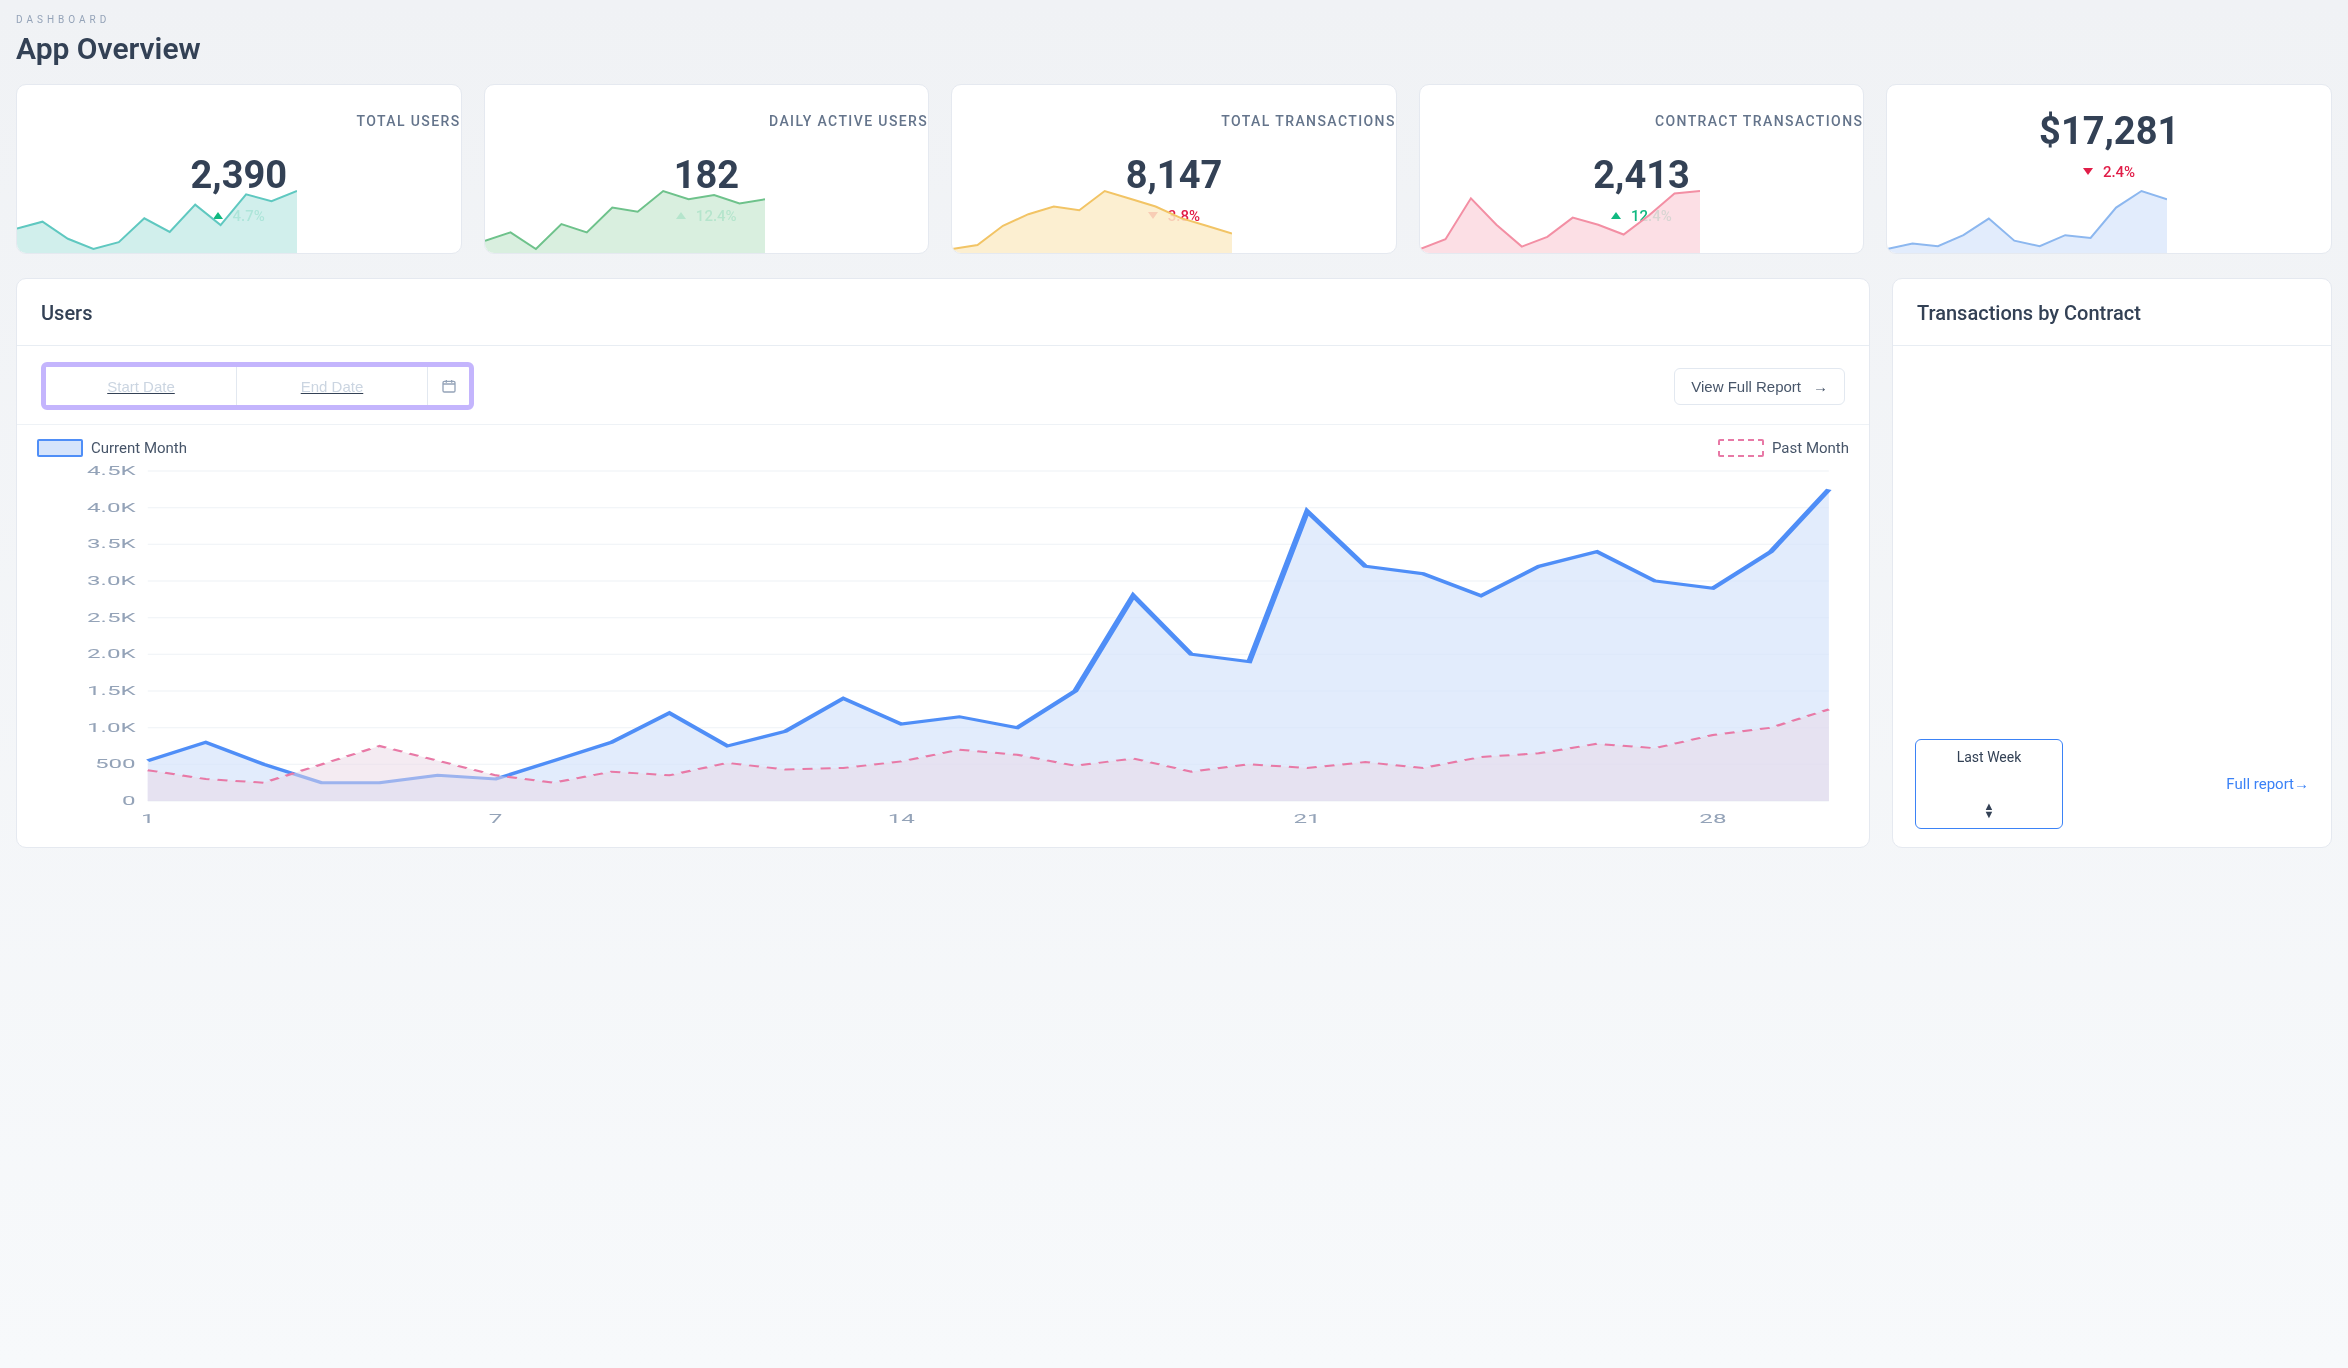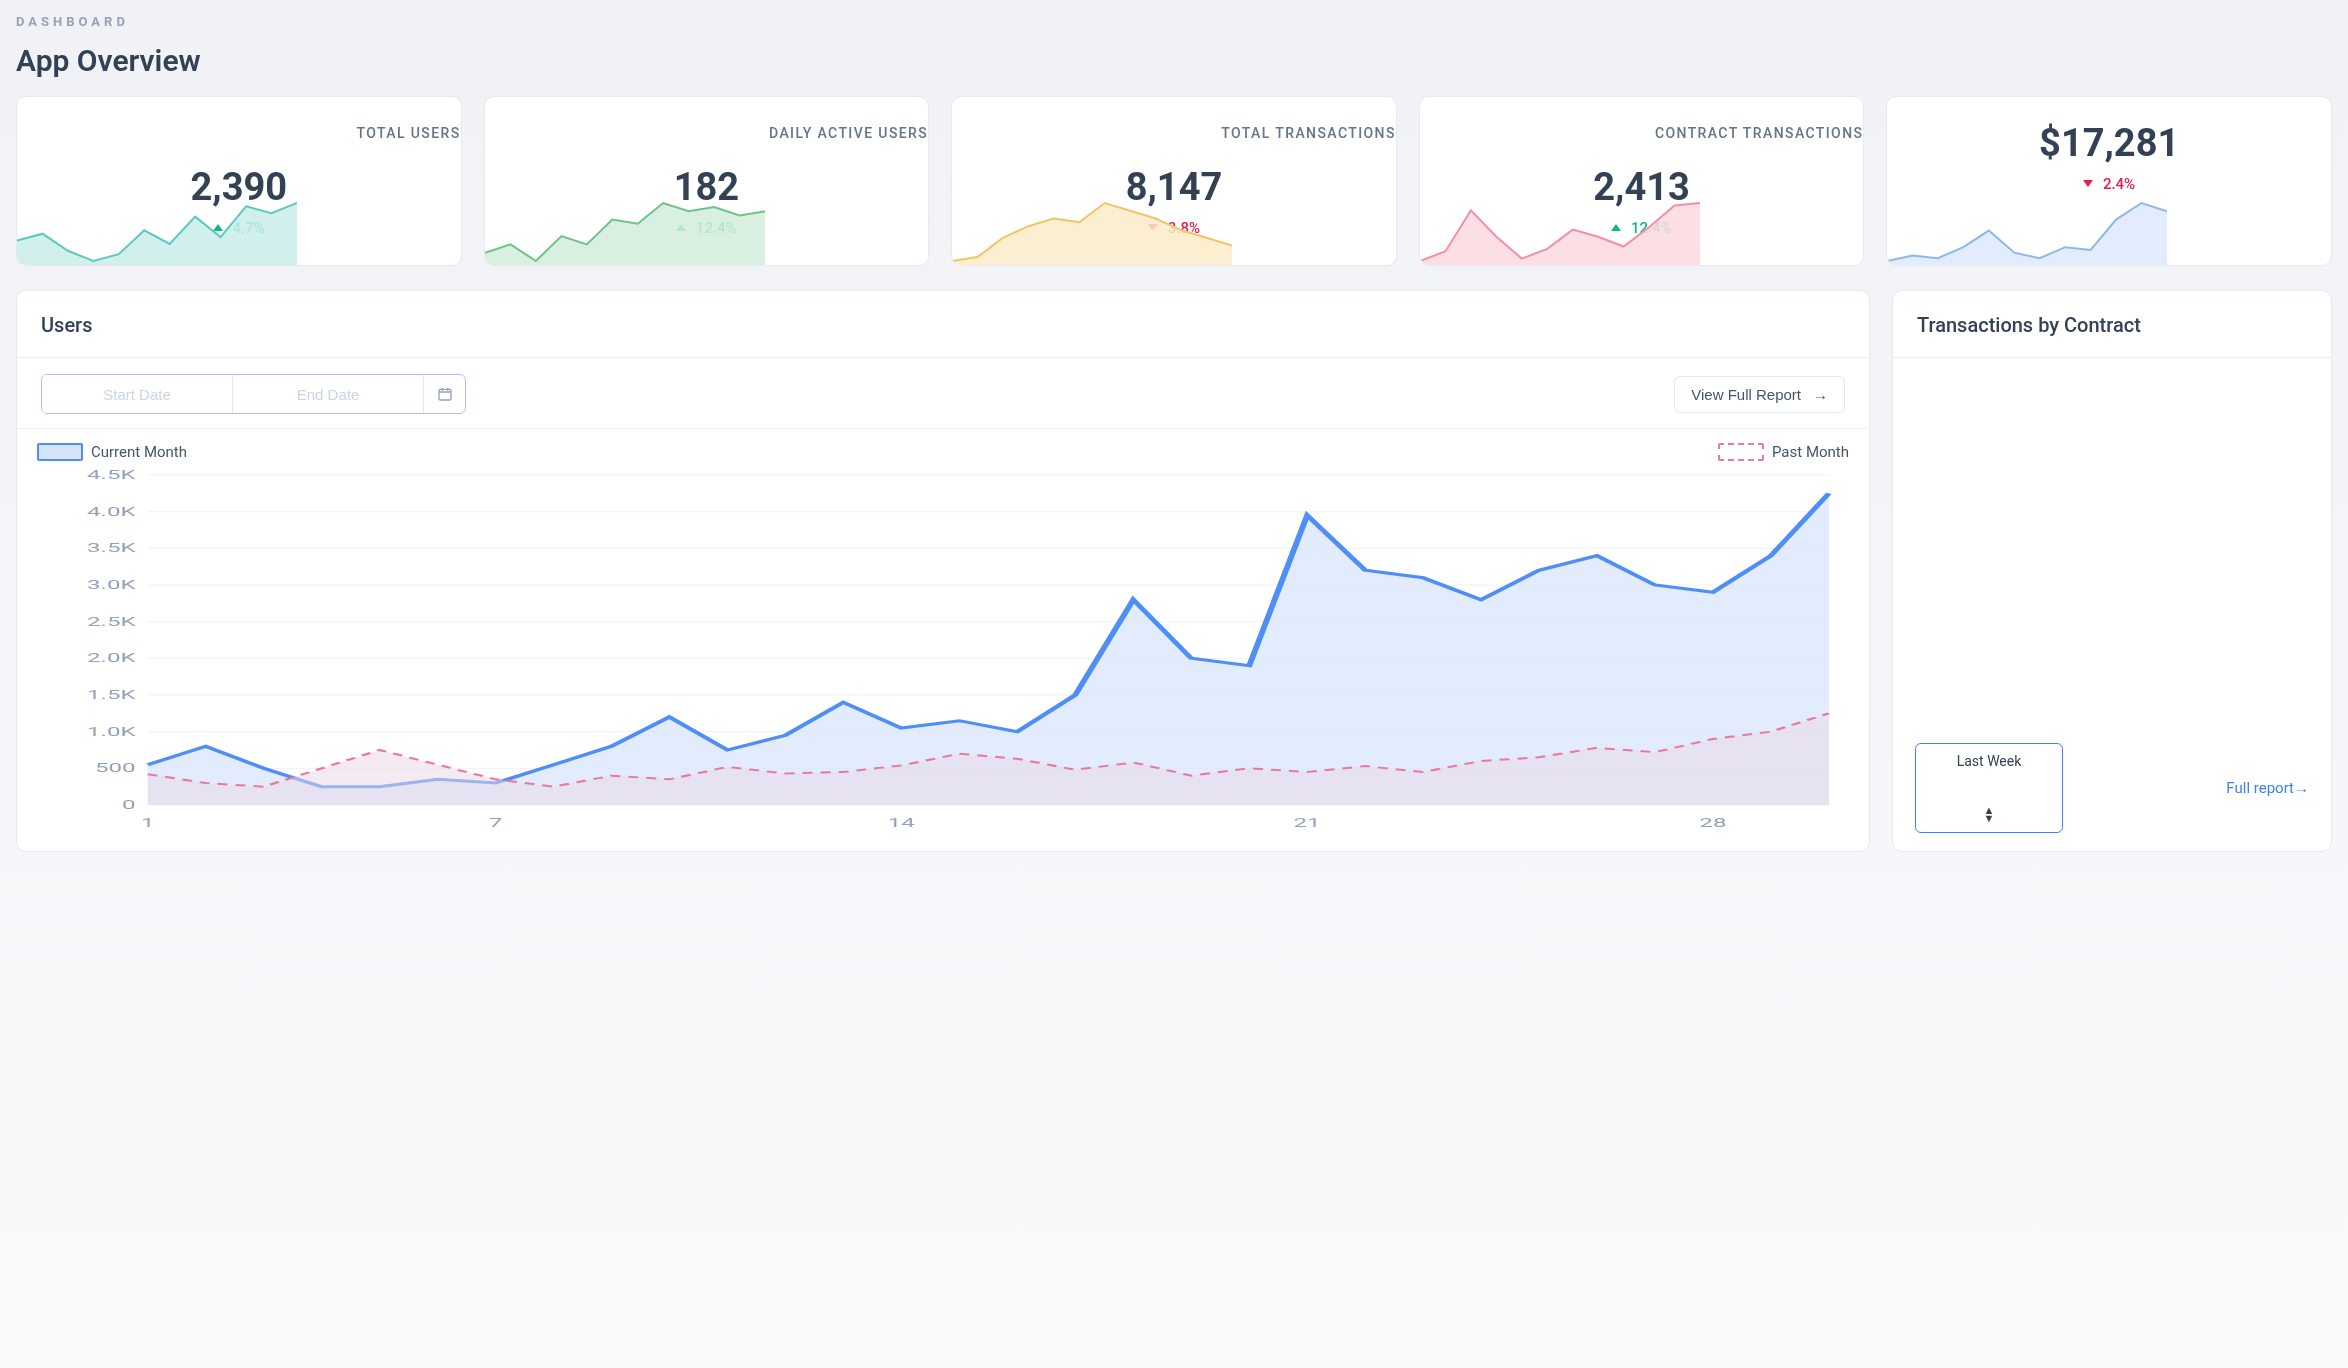--- a/index.html
+++ b/index.html
@@ -5,25 +5,25 @@
   * { box-sizing: border-box; margin: 0; padding: 0; }
   html, body { height: 100%; }
   body {
     font-family: -apple-system, BlinkMacSystemFont, "Segoe UI", Roboto, "Helvetica Neue", Arial, sans-serif;
     background: linear-gradient(180deg,#f0f2f5 0%, #f7f9fb 100%);
     color: #334155;
     padding: 14px 16px 24px 16px;
     min-width: 1440px;
   }
   .eyebrow {
-    font-size: 13px;
+    font-size: 10px;
     letter-spacing: 4px;
     color: #94a3b8;
-    font-weight: 700;
-    margin-bottom: 14px;
+    font-weight: 400;
+    margin-bottom: 6px;
   }
   h1.page-title {
     font-size: 30px;
     font-weight: 600;
     color: #334155;
     margin-bottom: 18px;
   }
   .stat-row {
     display: flex;
     gap: 22px;
@@ -101,24 +101,25 @@
   .panel.trx h2 { border-bottom-color: #e8edf3; }
   .panel .toolbar {
     display: flex;
     align-items: center;
     padding: 16px 24px 14px 24px;
     border-bottom: 1px solid #eef2f6;
     gap: 12px;
   }
   .date-group {
     display: flex;
-    border: 1px solid #c4b5fd;
+    border: 5px solid #c4b5fd;
     border-radius: 6px;
     overflow: hidden;
     background: #fff;
+    text-decoration: underline;
   }
   .date-group input {
     border: none;
     height: 38px;
     width: 190px;
     text-align: center;
     font-size: 15px;
     color: #64748b;
     outline: none;
   }

